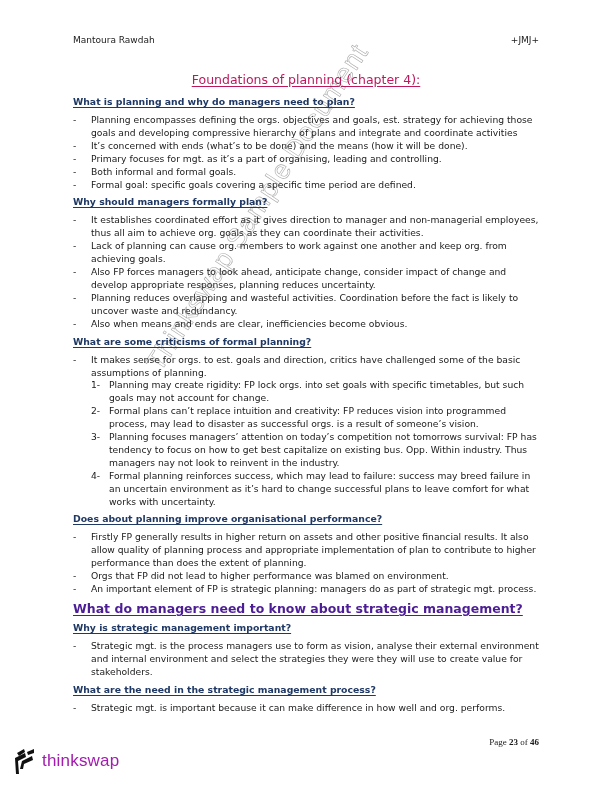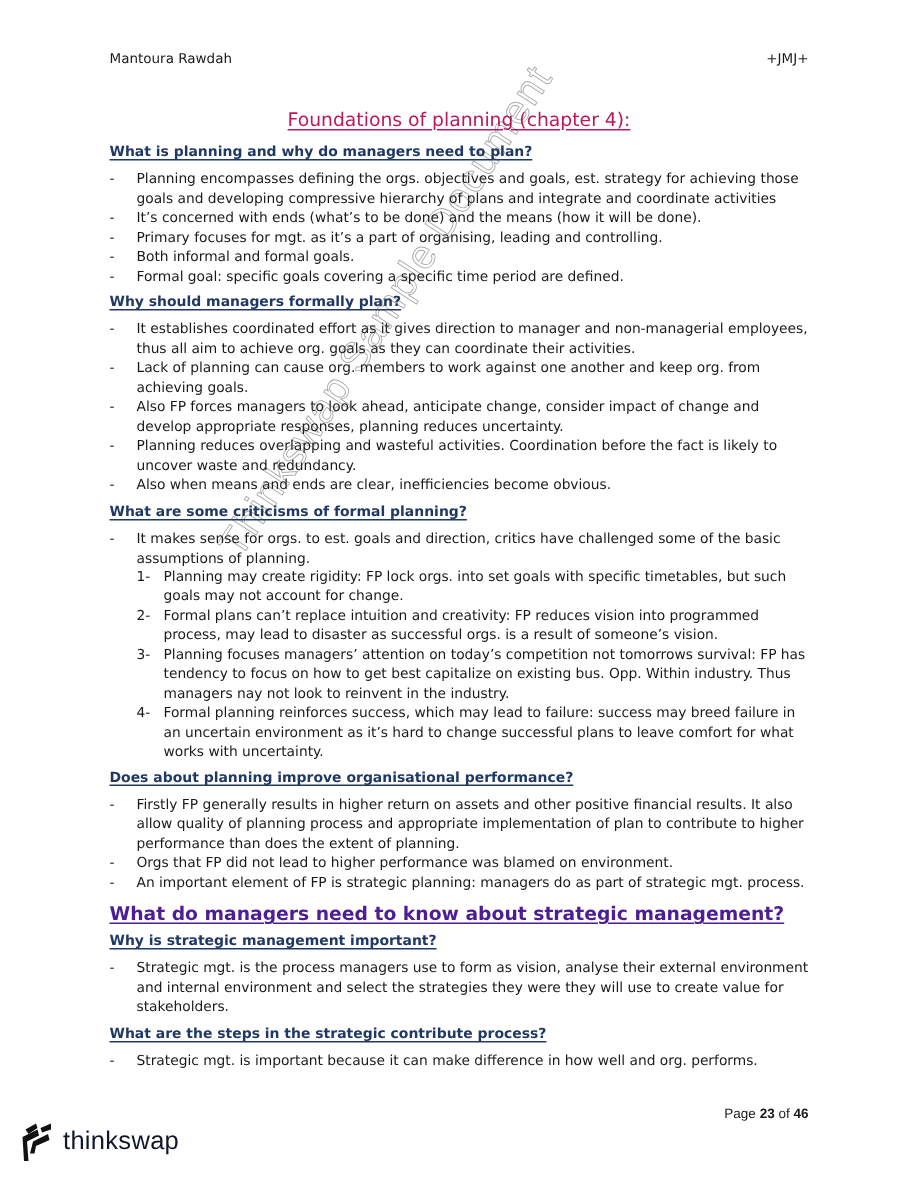--- a/index.html
+++ b/index.html
@@ -30,24 +30,24 @@
   ul.dash > li .dash-mark { position: absolute; left: 0; top: 0; }
   ol.num { list-style: none; margin: 0; padding: 0 0 0 0; }
   ol.num > li { position: relative; padding-left: 18px; font-size: 9.2px; line-height: 12.9px; }
   ol.num > li .num-mark { position: absolute; left: 0; top: 0; }
   .watermark {
     position: absolute; left: 140px; top: 360px; font-size: 27px; color: rgba(120,120,120,0.22);
     transform: rotate(-57deg); transform-origin: left top; white-space: nowrap;
     font-family: "Liberation Sans", sans-serif; letter-spacing: 1px; pointer-events: none;
   }
   .wm-inner { -webkit-text-stroke: 0.6px rgba(60,60,60,0.45); color: transparent; }
-  .footer-page { position: absolute; right: 73px; top: 737px; font-size: 9px; font-family: Liberation Sans, sans-serif; }
+  .footer-page { position: absolute; right: 73px; top: 737px; font-size: 9px; font-family: Liberation Serif, serif; }
   .footer-page b { font-weight: bold; }
   .logo { position: absolute; left: 12px; top: 747px; display: flex; align-items: center; }
-  .logo-text { font-family: "Liberation Sans", sans-serif; font-size: 17px; color: #0f172a; margin-left: 6px; letter-spacing: 0.2px; }
+  .logo-text { font-family: "Liberation Sans", sans-serif; font-size: 17px; color: #a21caf; margin-left: 6px; letter-spacing: 0.2px; }
 </style>
 </head>
 <body>
 
 <div class="page">
 
   <div class="hdr-left">Mantoura Rawdah</div>
   <div class="hdr-right">+JMJ+</div>
 
   <div class="title">Foundations of planning (chapter 4):</div>
@@ -91,21 +91,21 @@
       <li><span class="dash-mark">-</span><span>An important element of FP is strategic planning: managers do as part of strategic mgt. process.</span></li>
     </ul>
 
     <h2 class="big">What do managers need to know about strategic management?</h2>
 
     <h3 class="sub">Why is strategic management important?</h3>
     <ul class="dash">
       <li><span class="dash-mark">-</span><span>Strategic mgt. is the process managers use to form as vision, analyse their external environment and internal environment and select the strategies they were they will use to create value for stakeholders.</span></li>
     </ul>
 
-    <h3 class="sub">What are the steps in the strategic contribute process?</h3>
+    <h3 class="sub">What are the need in the strategic management process?</h3>
     <ul class="dash">
       <li><span class="dash-mark">-</span><span>Strategic mgt. is important because it can make difference in how well and org. performs.</span></li>
     </ul>
   </div>
 
   <div class="watermark"><span class="wm-inner">Thinkswap Sample Document</span></div>
 
   <div class="footer-page">
     <span>Page</span>
     <b>23</b>

